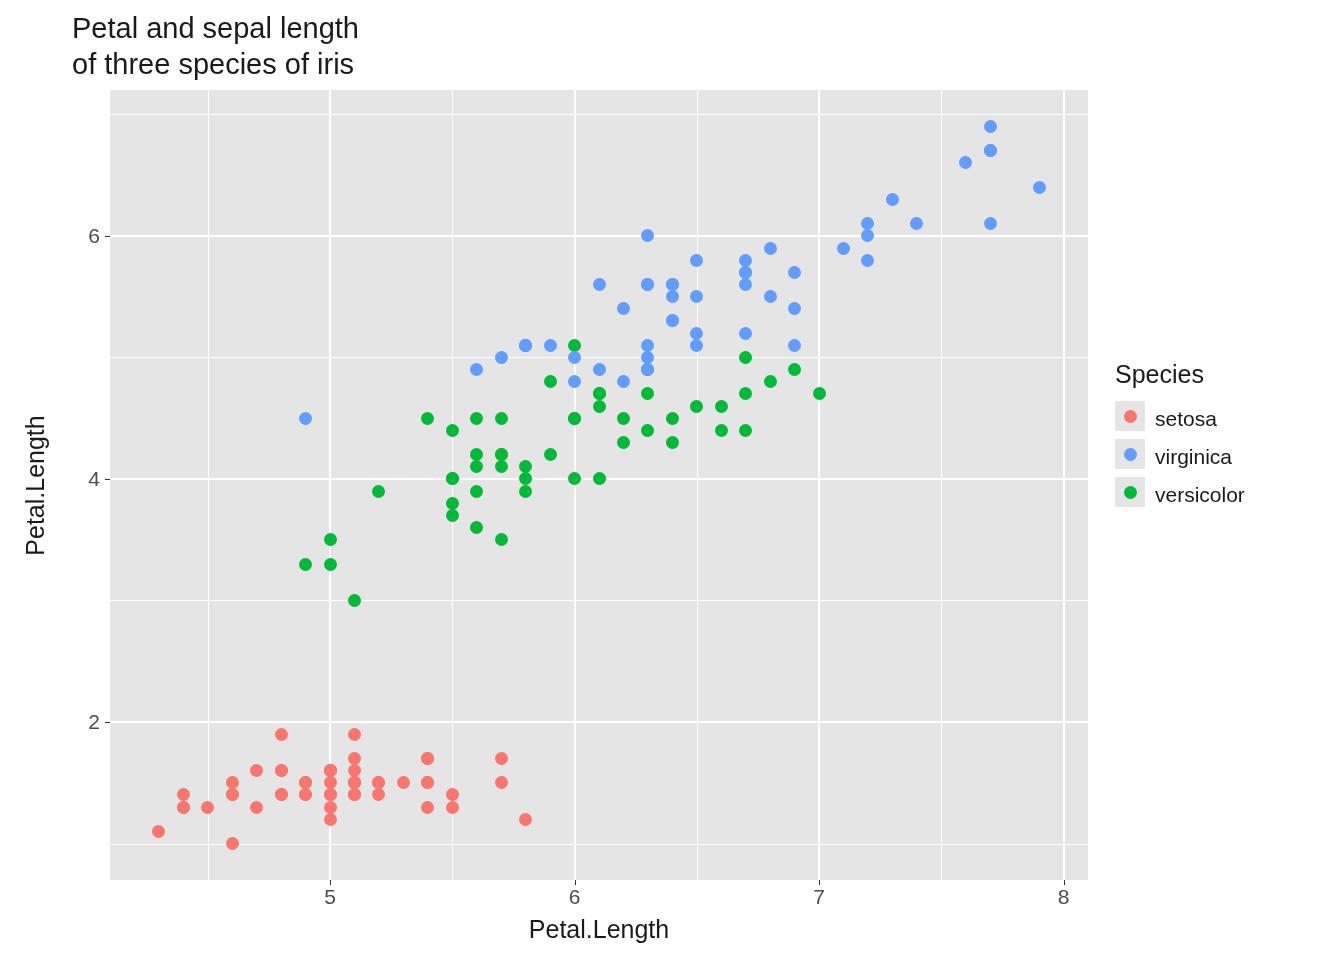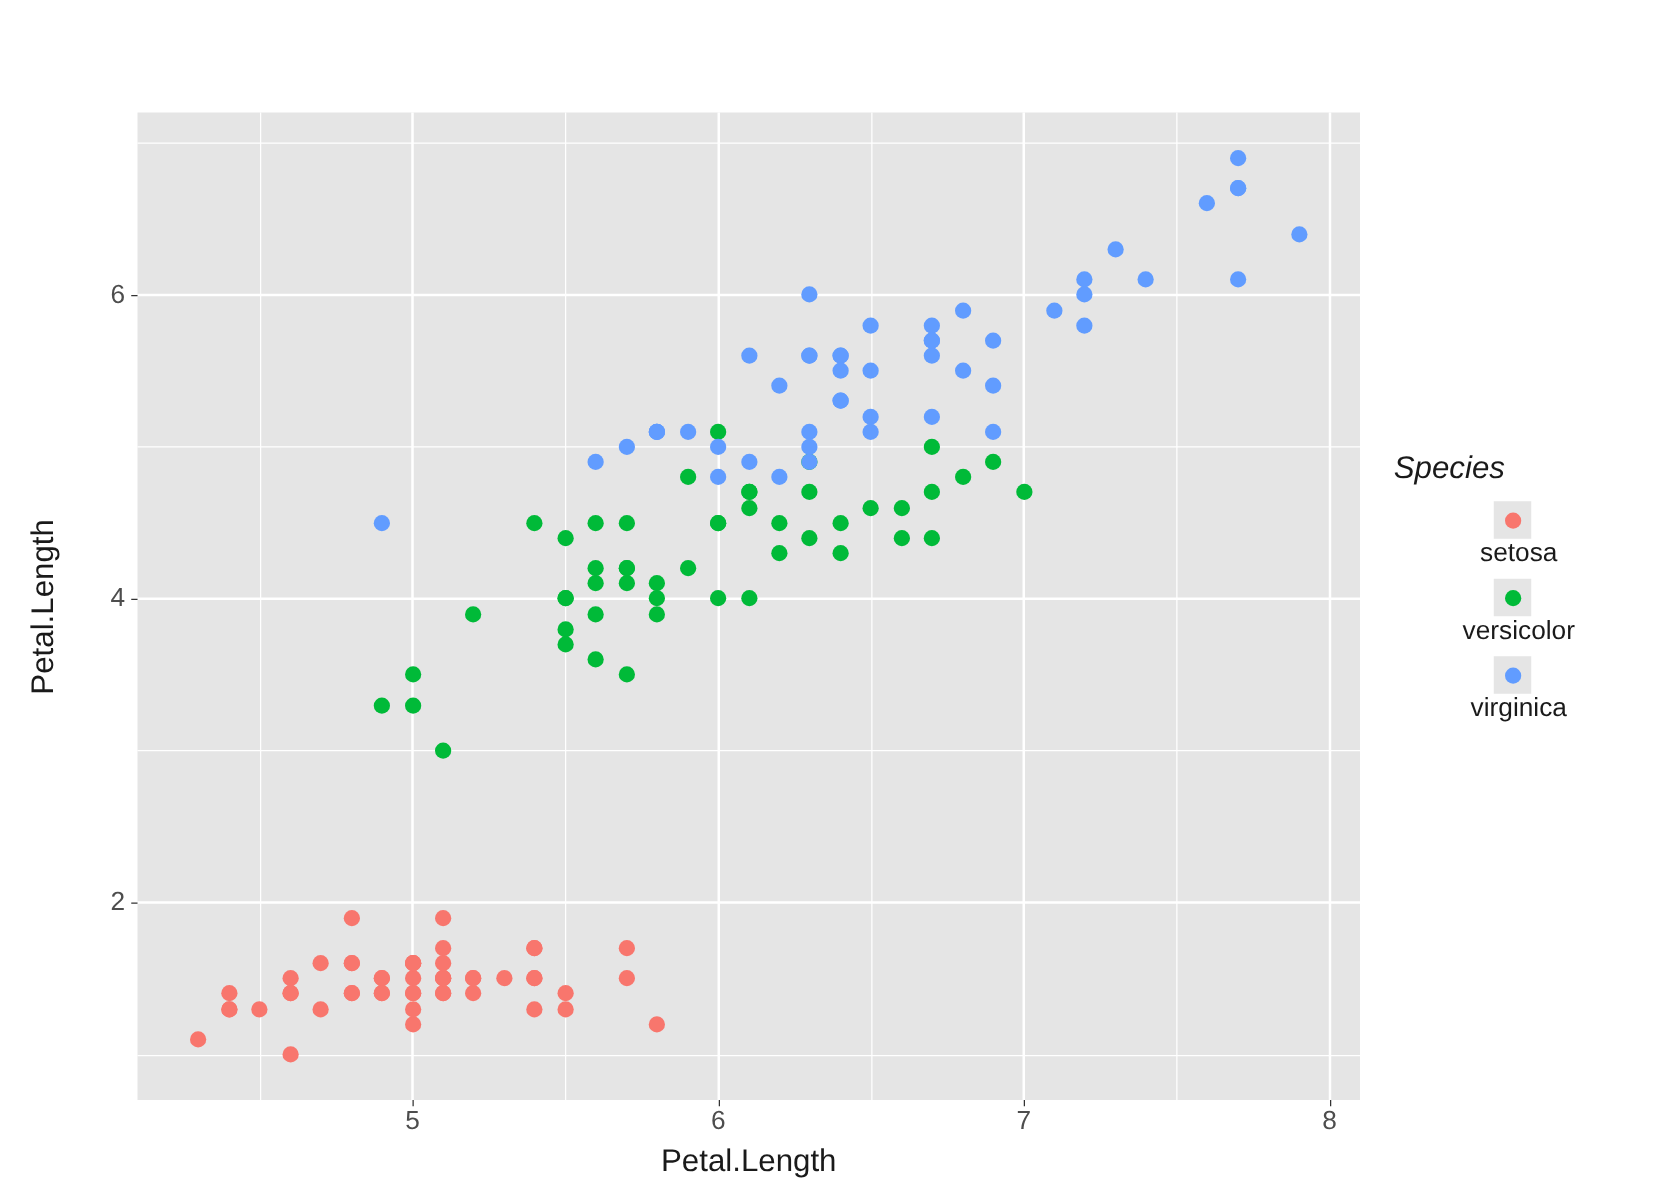--- a/index.html
+++ b/index.html
@@ -110,27 +110,25 @@
   .legend {
     position:absolute;
     left: 1115px;
     top: 360px;
     width: 200px;
   }
   .legend-title {
     font-size:25px;
     color:#1a1a1a;
     margin-bottom:12px;
-    font-style:italic;
   }
   .legend-item {
     display:flex;
-    align-items:center;
+    align-items:flex-end;
     margin-bottom:8px;
-    flex-direction:column;
   }
   .legend-key {
     width:30px;
     height:30px;
     background:#e5e5e5;
     display:flex;
     align-items:center;
     justify-content:center;
     margin-right:10px;
   }
@@ -141,20 +139,22 @@
   }
   .legend-label {
     font-size:21px;
     color:#1a1a1a;
   }
 </style>
 </head>
 <body>
 
 <div class="container">
+  <div class="title">Petal and sepal length
+of three species of iris</div>
 
   <div class="panel" id="panel">
       <div class="gridline-v minor" style="left: 97.8px;"></div>
       <div class="gridline-v minor" style="left: 342.3px;"></div>
       <div class="gridline-v minor" style="left: 586.8px;"></div>
       <div class="gridline-v minor" style="left: 831.3px;"></div>
       <div class="gridline-h minor" style="top: 753.538px;"></div>
       <div class="gridline-h minor" style="top: 510.462px;"></div>
       <div class="gridline-h minor" style="top: 267.385px;"></div>
       <div class="gridline-h minor" style="top: 24.3077px;"></div>
@@ -326,29 +326,29 @@
     <div class="legend-title">Species</div>
     <div id="legend-items">
         <div class="legend-item">
           <div class="legend-key">
             <div class="legend-dot" style="background: rgb(248, 118, 109);"></div>
           </div>
           <div class="legend-label">setosa</div>
         </div>
         <div class="legend-item">
           <div class="legend-key">
+            <div class="legend-dot" style="background: rgb(97, 156, 255);"></div>
+          </div>
+          <div class="legend-label">virginica</div>
+        </div>
+        <div class="legend-item">
+          <div class="legend-key">
             <div class="legend-dot" style="background: rgb(0, 186, 56);"></div>
           </div>
           <div class="legend-label">versicolor</div>
-        </div>
-        <div class="legend-item">
-          <div class="legend-key">
-            <div class="legend-dot" style="background: rgb(97, 156, 255);"></div>
-          </div>
-          <div class="legend-label">virginica</div>
         </div>
       </div>
   </div>
 <div class="tick-dash-x" style="left: 330.05px;"></div>
     <div class="tick-label-x" style="left: 330.05px;">5</div>
     <div class="tick-dash-x" style="left: 574.55px;"></div>
     <div class="tick-label-x" style="left: 574.55px;">6</div>
     <div class="tick-dash-x" style="left: 819.05px;"></div>
     <div class="tick-label-x" style="left: 819.05px;">7</div>
     <div class="tick-dash-x" style="left: 1063.55px;"></div>

